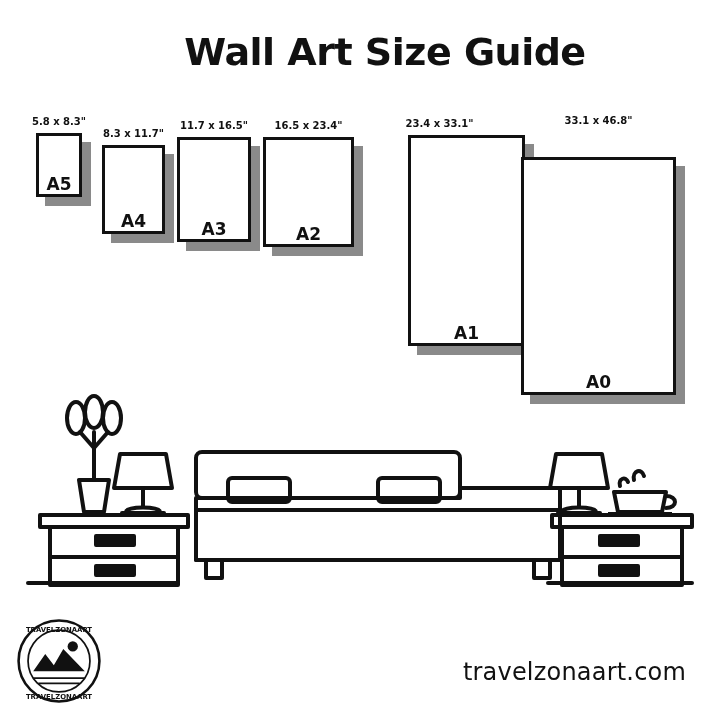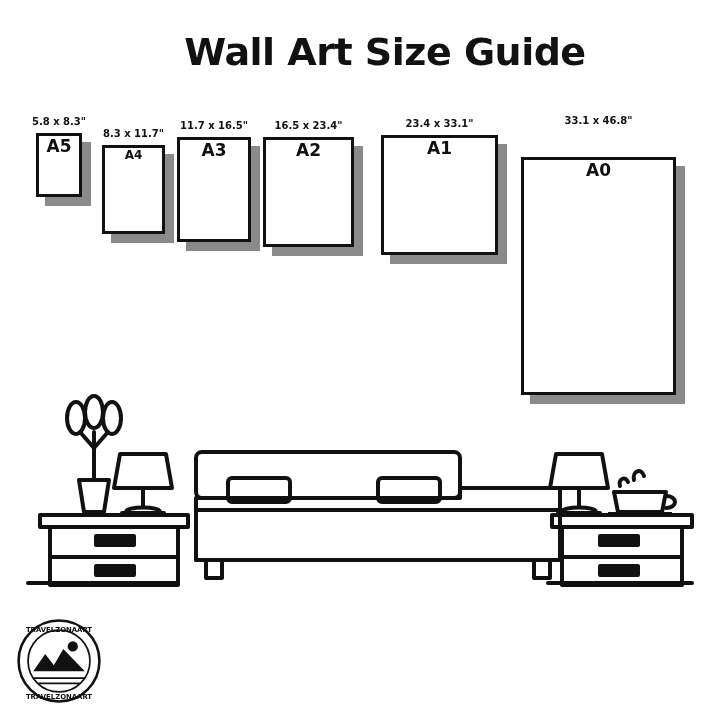--- a/index.html
+++ b/index.html
@@ -35,21 +35,21 @@
     color:#111111;
   }
   .frame{
     position:absolute;
     left:0;top:0;
     background:#ffffff;
     border:3px solid #111111;
     box-sizing:border-box;
     box-shadow:9px 9px 0 0 #8a8a8a;
     display:flex;
-    align-items:flex-start;
+    align-items:flex-end;
     justify-content:center;
   }
   .frame-name{
     font-size:17px;
     font-weight:bold;
     color:#111111;
   }
 
   
   .furniture{position:absolute;left:0;top:370px;width:720px;height:250px;}
@@ -76,38 +76,38 @@
   <div id="frames-layer">
       <div class="frame-wrap" style="left: 36px; top: 133px; width: 46px; height: 64px;">
         <div class="frame-label" style="top: -17px;">5.8 x 8.3"</div>
         <div class="frame" style="width: 46px; height: 64px;">
           <span class="frame-name" style="font-size: 17px;">A5</span>
         </div>
       </div>
       <div class="frame-wrap" style="left: 102px; top: 145px; width: 63px; height: 89px;">
         <div class="frame-label" style="top: -17px;">8.3 x 11.7"</div>
         <div class="frame" style="width: 63px; height: 89px;">
-          <span class="frame-name" style="font-size: 12px;">A4</span>
+          <span class="frame-name" style="font-size: 17px;">A4</span>
         </div>
       </div>
       <div class="frame-wrap" style="left: 177px; top: 137px; width: 74px; height: 105px;">
         <div class="frame-label" style="top: -17px;">11.7 x 16.5"</div>
         <div class="frame" style="width: 74px; height: 105px;">
           <span class="frame-name" style="font-size: 17px;">A3</span>
         </div>
       </div>
       <div class="frame-wrap" style="left: 263px; top: 137px; width: 91px; height: 131px;">
         <div class="frame-label" style="top: -17px;">16.5 x 23.4"</div>
         <div class="frame" style="width: 91px; height: 110px;">
           <span class="frame-name" style="font-size: 17px;">A2</span>
         </div>
       </div>
       <div class="frame-wrap" style="left: 381px; top: 135px; width: 117px; height: 170px;">
         <div class="frame-label" style="top: -17px;">23.4 x 33.1"</div>
-        <div class="frame" style="width: 117px; height: 120px;">
+        <div class="frame" style="width: 117px; height: 211px; margin-left: 27px;">
           <span class="frame-name" style="font-size: 17px;">A1</span>
         </div>
       </div>
       <div class="frame-wrap" style="left: 521px; top: 132px; width: 155px; height: 238px;">
         <div class="frame-label" style="top: -17px;">33.1 x 46.8"</div>
         <div class="frame" style="width: 155px; height: 238px; margin-top: 25px;">
           <span class="frame-name" style="font-size: 17px;">A0</span>
         </div>
       </div>
     </div>
@@ -175,14 +175,15 @@
     <g stroke="#111111" stroke-width="2" fill="none">
       <path d="M20 62 L34 42 L44 55 L55 36 L80 62 Z" fill="#111111" stroke="none"></path>
       <circle cx="66" cy="33" r="6" fill="#111111" stroke="none"></circle>
       <line x1="20" y1="70" x2="80" y2="70"></line>
       <line x1="26" y1="76" x2="74" y2="76"></line>
     </g>
     <text x="50" y="16" text-anchor="middle" font-size="8" font-family="DejaVu Sans, sans-serif" font-weight="bold" fill="#111111">TRAVELZONAART</text>
     <text x="50" y="94" text-anchor="middle" font-size="8" font-family="DejaVu Sans, sans-serif" font-weight="bold" fill="#111111">TRAVELZONAART</text>
   </svg>
 
+  <div class="site">travelzonaart.com</div>
 
 </div>
 
 </body></html>

